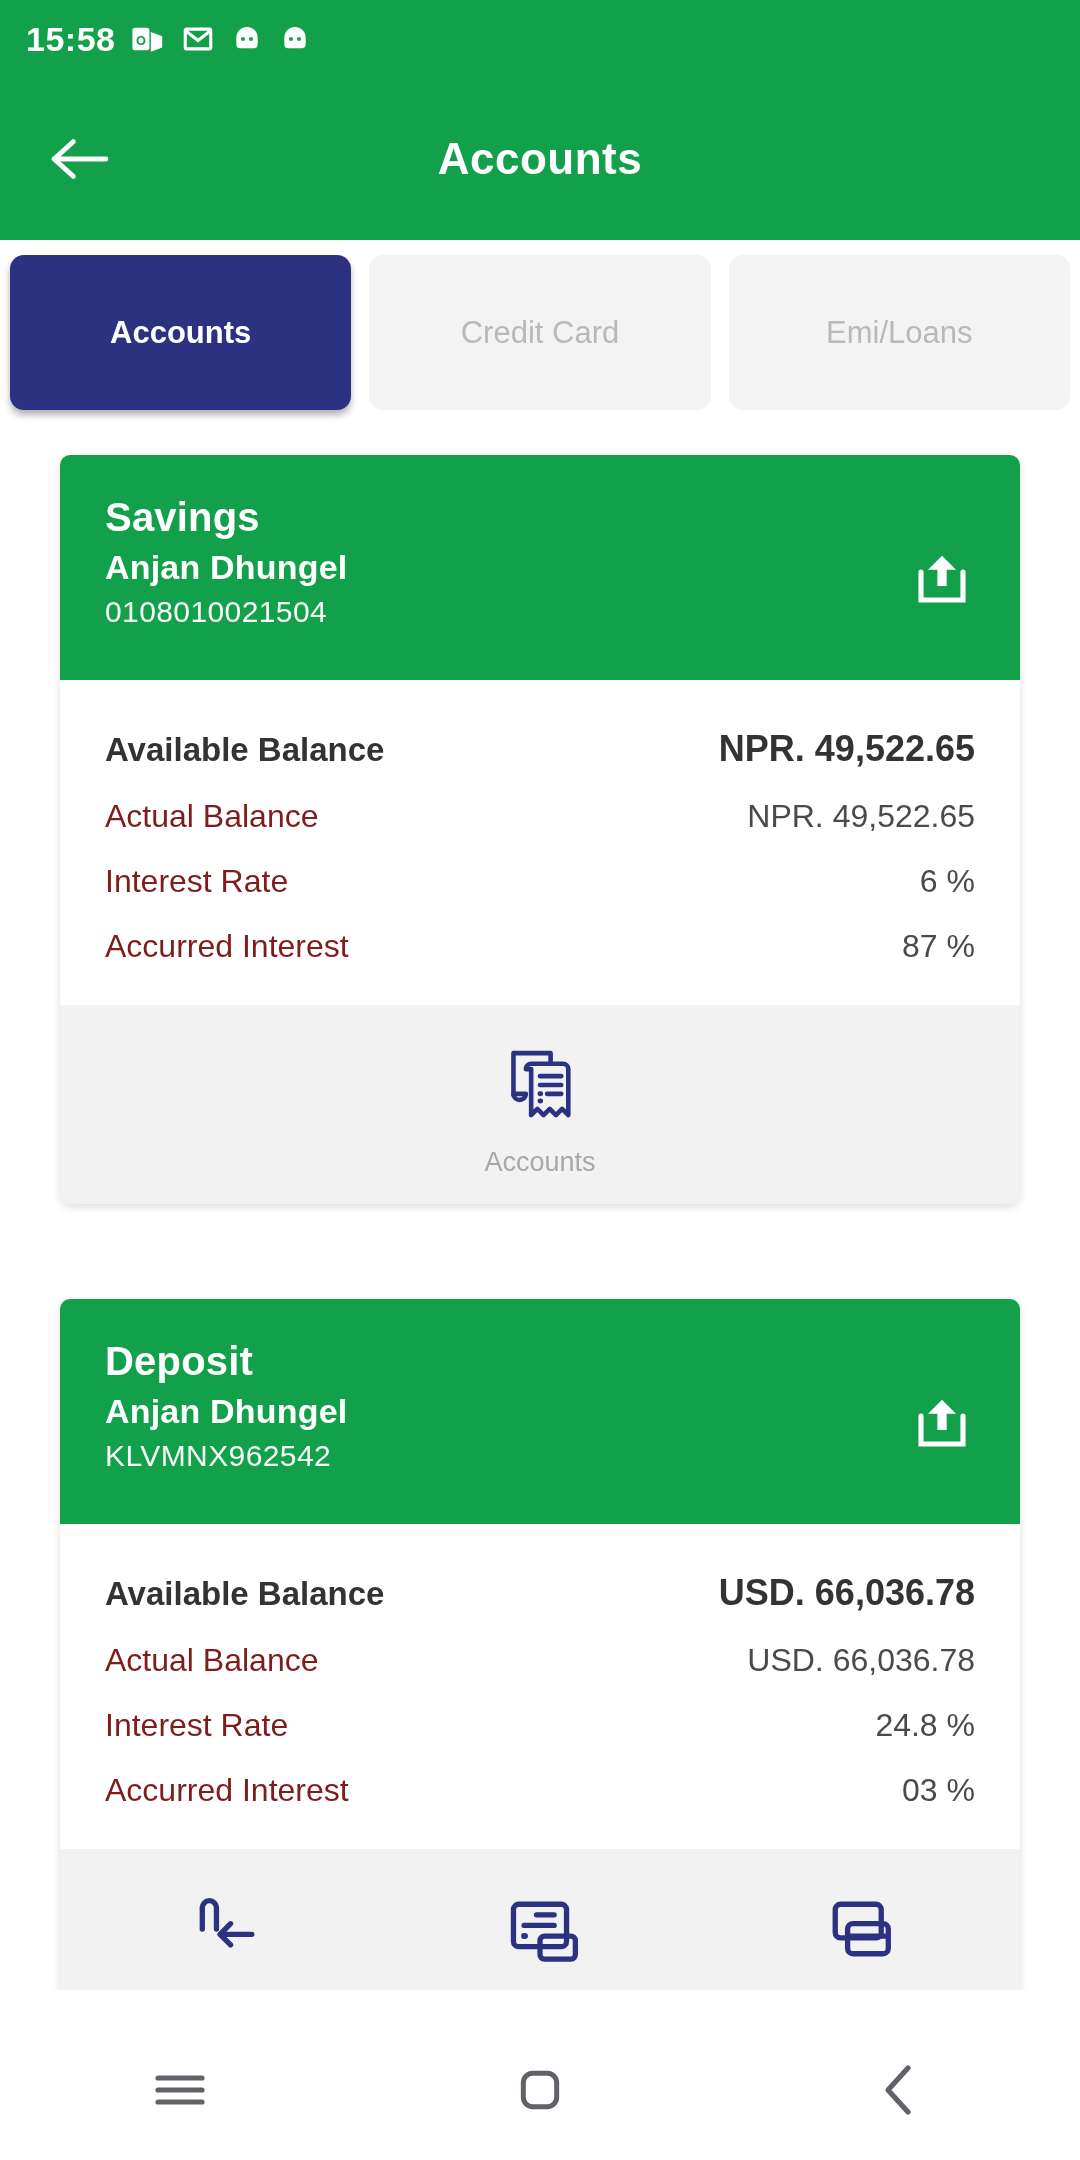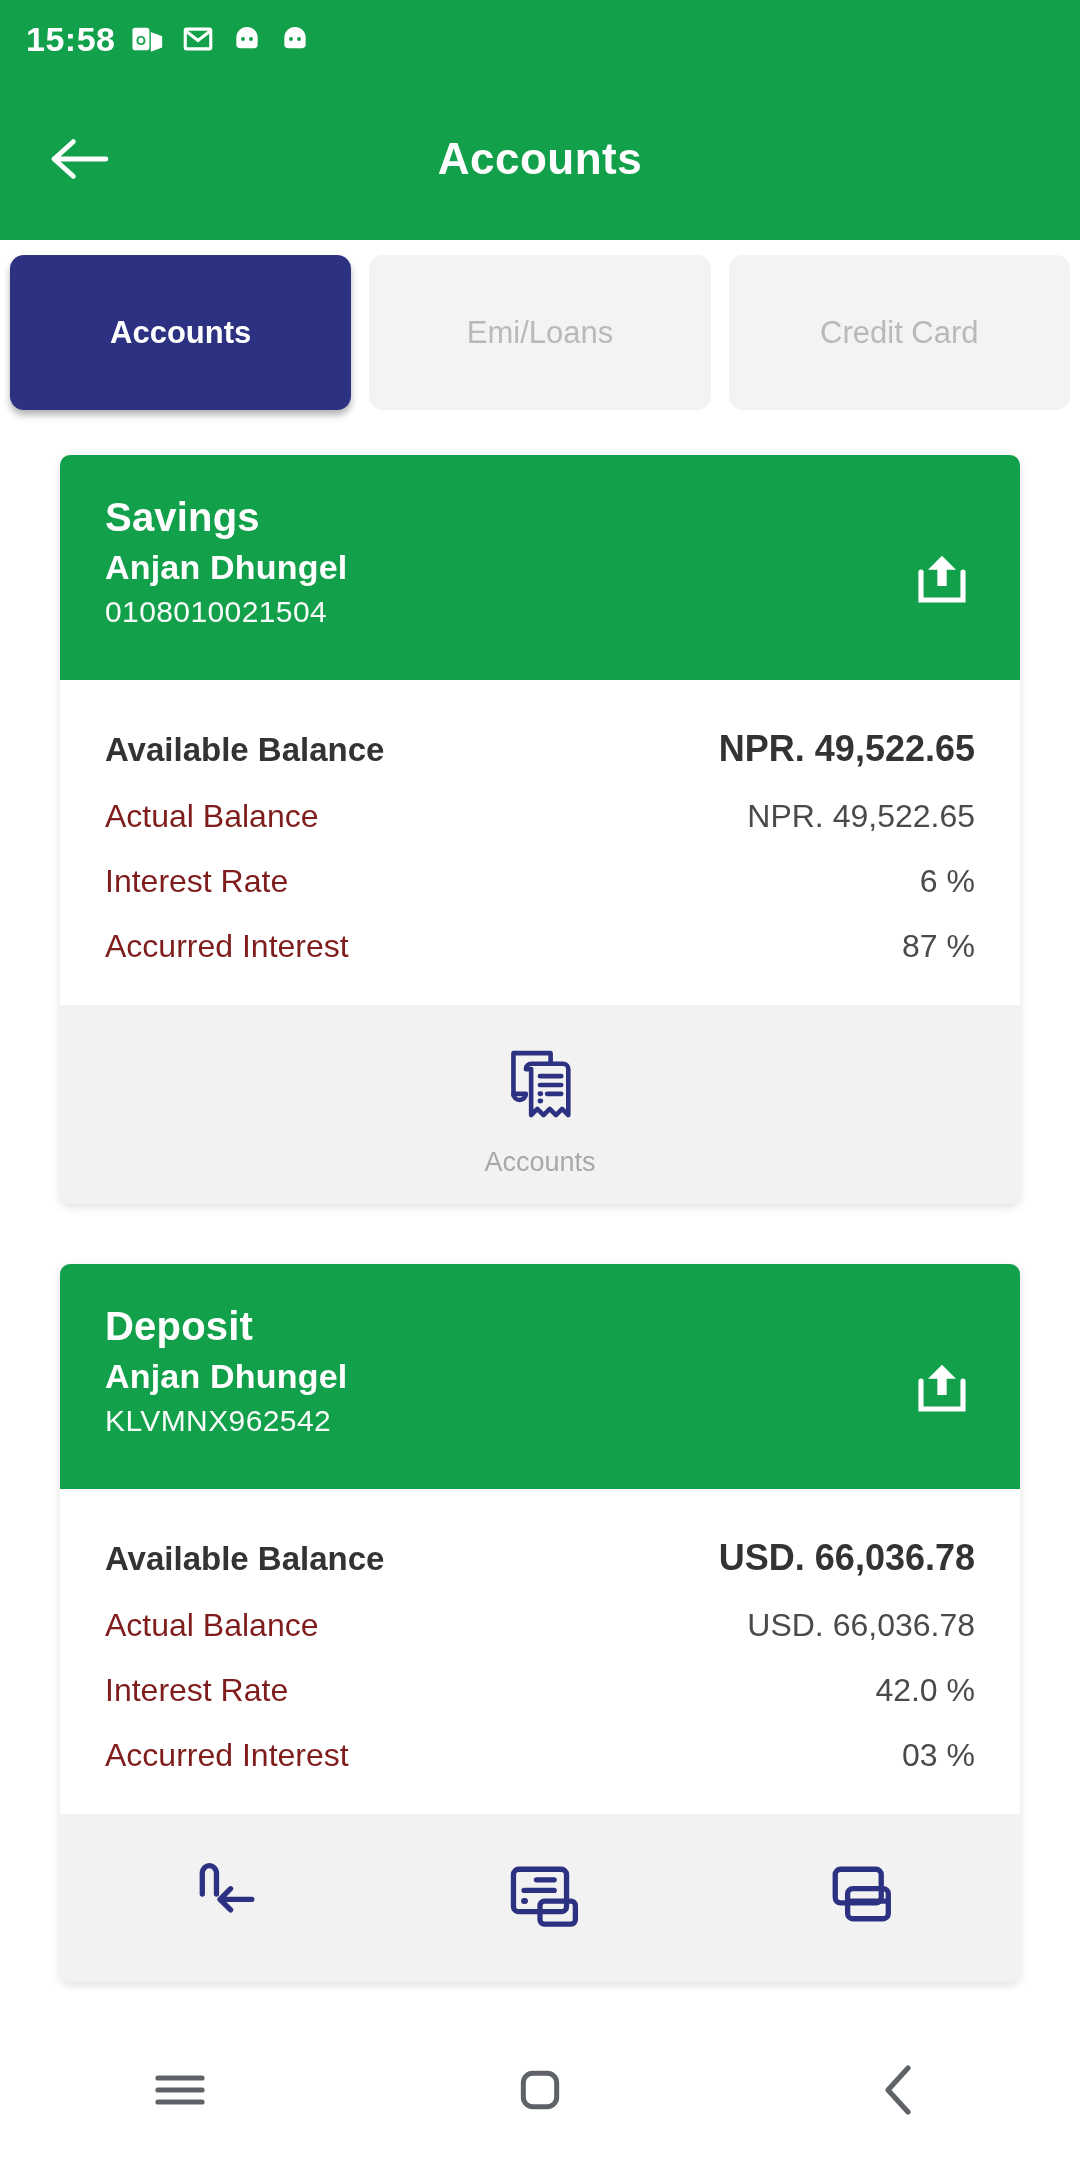--- a/index.html
+++ b/index.html
@@ -140,24 +140,24 @@
       </svg>
     </div>
     <div class="appbar-title">Accounts</div>
   </div>
 
   <div class="tabs">
     <div class="tab active">
       <span>Accounts</span>
     </div>
     <div class="tab inactive">
+      <span>Credit Card</span>
+    </div>
+    <div class="tab inactive">
       <span>Emi/Loans</span>
-    </div>
-    <div class="tab inactive">
-      <span>Credit Card</span>
     </div>
   </div>
 
   <div class="card" style="top:455px;">
     <div class="card-head">
       <div class="card-type">Savings</div>
       <div class="card-holder">Anjan Dhungel</div>
       <div class="card-number">0108010021504</div>
       <div class="share-btn">
         <svg width="56" height="52" viewBox="0 0 24 22">
@@ -195,21 +195,21 @@
           <line x1="26" y1="26" x2="38" y2="26" stroke="#2c3181" stroke-width="2.6" stroke-linecap="round"></line>
           <line x1="26" y1="31" x2="26.4" y2="31" stroke="#2c3181" stroke-width="2.8" stroke-linecap="round"></line>
           <line x1="30" y1="31" x2="38" y2="31" stroke="#2c3181" stroke-width="2.6" stroke-linecap="round"></line>
           <line x1="26" y1="35" x2="26.4" y2="35" stroke="#2c3181" stroke-width="2.8" stroke-linecap="round"></line>
         </svg>
         <span class="action-label">Accounts</span>
       </div>
     </div>
   </div>
 
-  <div class="card" style="top:1264px;">
+  <div class="card" style="top:1299px;">
     <div class="card-head">
       <div class="card-type">Deposit</div>
       <div class="card-holder">Anjan Dhungel</div>
       <div class="card-number">KLVMNX962542</div>
       <div class="share-btn">
         <svg width="56" height="52" viewBox="0 0 24 22">
           <path d="M3 8v12h18V8" fill="none" stroke="#fff" stroke-width="2.2" stroke-linecap="round"></path>
           <path d="M12 1l6 6h-4v7h-4V7H6z" fill="#fff"></path>
         </svg>
       </div>
@@ -218,21 +218,21 @@
       <div class="row primary">
         <span class="lbl">Available Balance</span>
         <span class="val">USD. 66,036.78</span>
       </div>
       <div class="row">
         <span class="lbl">Actual Balance</span>
         <span class="val">USD. 66,036.78</span>
       </div>
       <div class="row">
         <span class="lbl">Interest Rate</span>
-        <span class="val">42.0 %</span>
+        <span class="val">24.8 %</span>
       </div>
       <div class="row">
         <span class="lbl">Accurred Interest</span>
         <span class="val">03 %</span>
       </div>
     </div>
     <div class="card-actions">
       <div class="action">
         <svg width="92" height="92" viewBox="0 0 52 52">
           <path d="M16 14v12" fill="none" stroke="#2c3181" stroke-width="3" stroke-linecap="round"></path>

